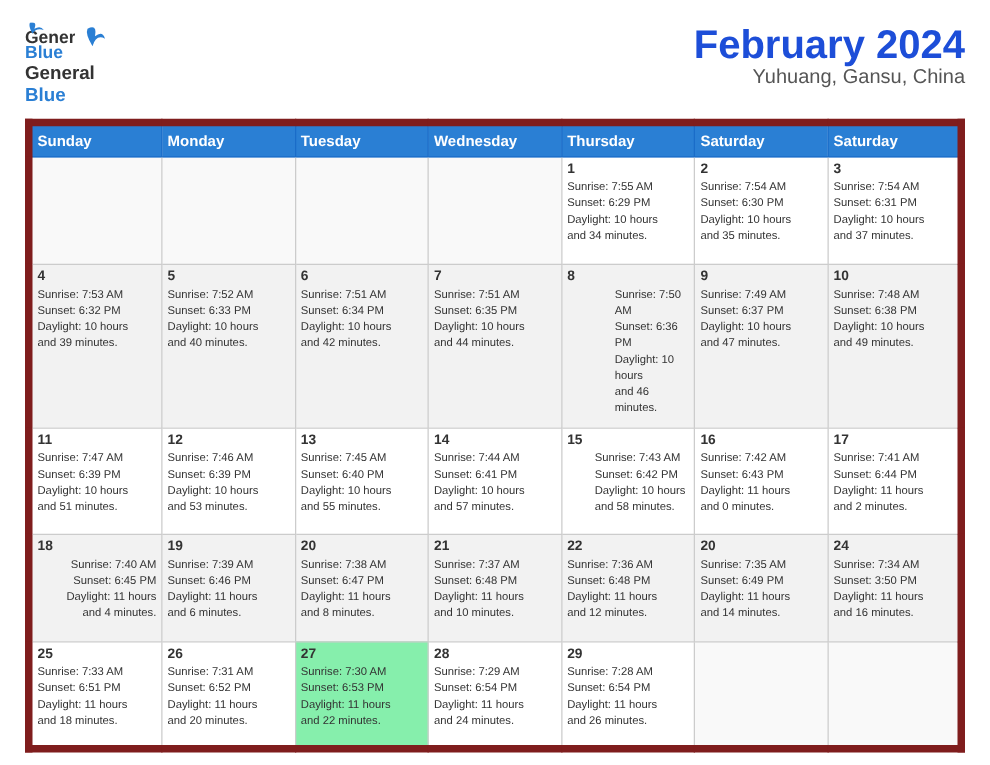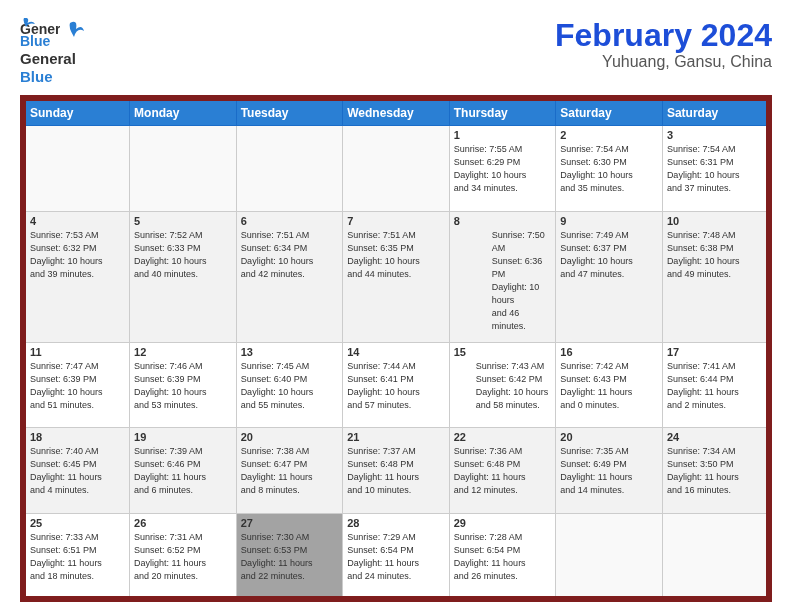--- a/index.html
+++ b/index.html
@@ -262,21 +262,21 @@
             <span class="day-number">17</span>
             <div class="day-info" style="white-space: pre-line;">Sunrise: 7:41 AM
 Sunset: 6:44 PM
 Daylight: 11 hours
 and 2 minutes.</div>
           </td>
         </tr>
         <tr>
           <td style="background: rgb(242, 242, 242);">
             <span class="day-number">18</span>
-            <div class="day-info" style="white-space: pre-line;">Sunrise: 7:40 AM
+            <div class="day-info" style="white-space: pre-line; text-align: right;">Sunrise: 7:40 AM
 Sunset: 6:45 PM
 Daylight: 11 hours
 and 4 minutes.</div>
           </td>
           <td style="background: rgb(242, 242, 242);">
             <span class="day-number">19</span>
             <div class="day-info" style="white-space: pre-line;">Sunrise: 7:39 AM
 Sunset: 6:46 PM
 Daylight: 11 hours
 and 6 minutes.</div>
@@ -325,21 +325,21 @@
 Daylight: 11 hours
 and 18 minutes.</div>
           </td>
           <td style="background: rgb(255, 255, 255);">
             <span class="day-number">26</span>
             <div class="day-info" style="white-space: pre-line;">Sunrise: 7:31 AM
 Sunset: 6:52 PM
 Daylight: 11 hours
 and 20 minutes.</div>
           </td>
-          <td style="background: #a3a3a3;">
+          <td style="background: #86efac;">
             <span class="day-number">27</span>
             <div class="day-info" style="white-space: pre-line;">Sunrise: 7:30 AM
 Sunset: 6:53 PM
 Daylight: 11 hours
 and 22 minutes.</div>
           </td>
           <td style="background: rgb(255, 255, 255);">
             <span class="day-number">28</span>
             <div class="day-info" style="white-space: pre-line;">Sunrise: 7:29 AM
 Sunset: 6:54 PM

